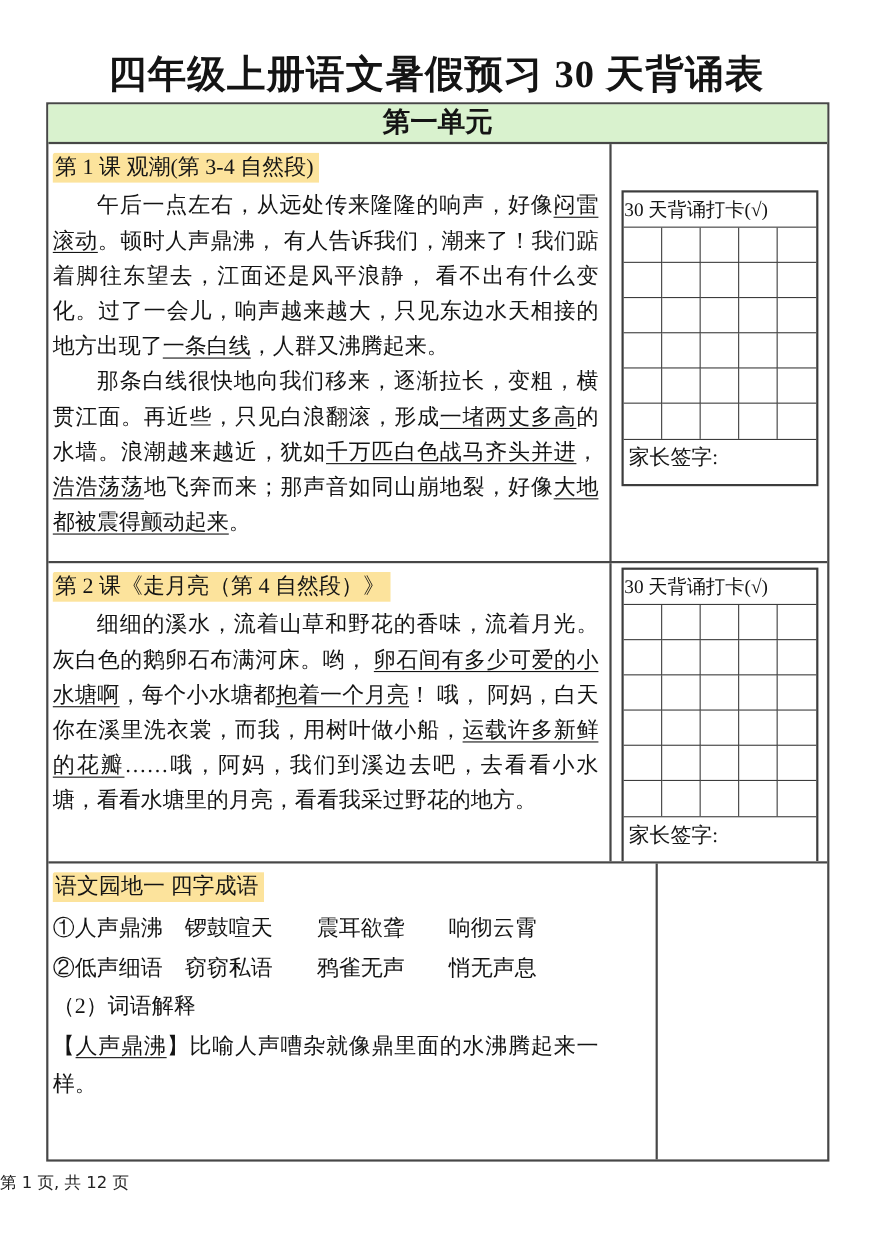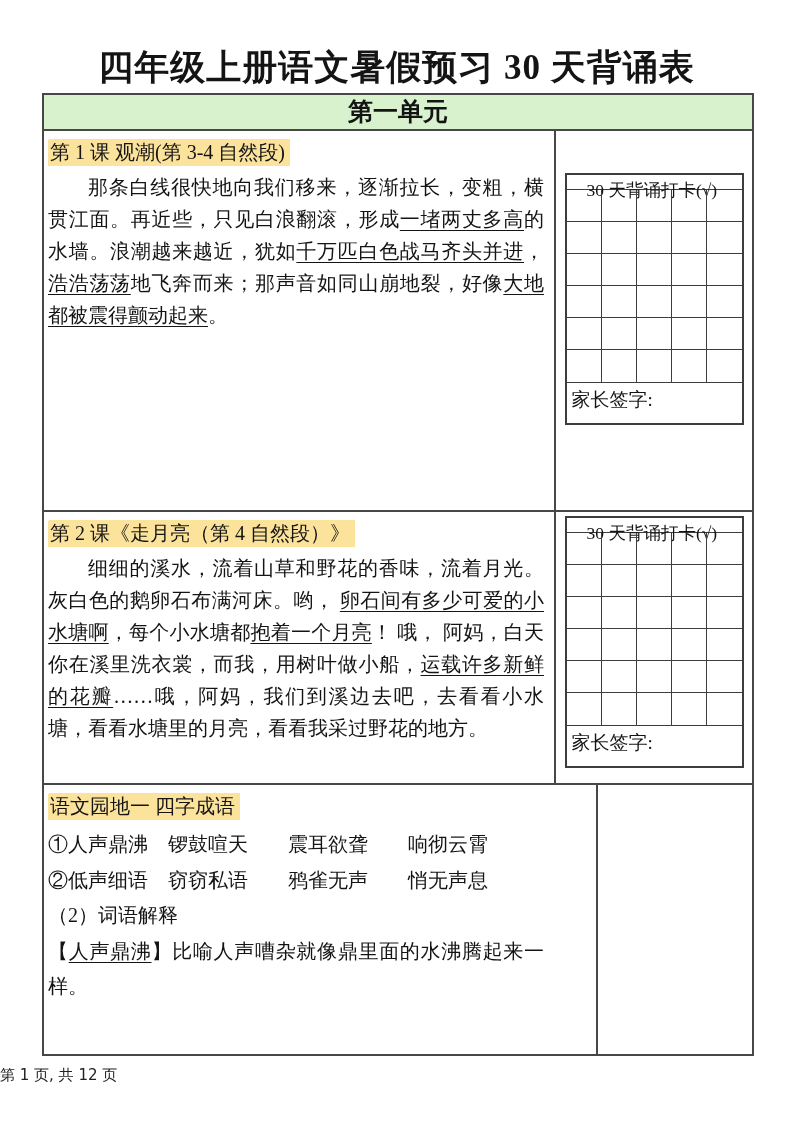--- a/index.html
+++ b/index.html
@@ -58,22 +58,22 @@
   .garden p { text-indent:0; line-height:35.5px; }
   .garden .lesson-head { margin-bottom:4px; }
   
   .card {
     width:179px; margin:42px auto 0 auto;
     border:2px solid #3d3d3d;
     background:#ffffff;
   }
   .row2 .card { margin-top:4px; }
   .card-head {
-    height:15px; line-height:31px;
-    padding-left:20px; font-size:17.5px;
+    height:32px; line-height:31px;
+    padding-left:1px; font-size:17.5px;
     border-bottom:1px solid #3d3d3d;
     white-space:nowrap;
   }
   .card-grid { display:grid; }
   .gcell {
     height:32px;
     border-right:1px solid #3d3d3d;
     border-bottom:1px solid #3d3d3d;
   }
   .gcell.last-col { border-right:none; }
@@ -95,20 +95,21 @@
 
 <h1 class="page-title">四年级上册语文暑假预习 30 天背诵表</h1>
 
 <div class="sheet">
 
   <div class="unit-header">第一单元</div>
 
   <div class="row row1">
     <div class="cell-text">
       <div class="lesson-head"><span class="hl">第 1 课 观潮(第 3-4 自然段)</span></div>
+      <p><span>午后一点左右，从远处传来隆隆的响声，好像</span><u>闷雷滚动</u><span>。顿时人声鼎沸， 有人告诉我们，潮来了！我们踮着脚往东望去，江面还是风平浪静， 看不出有什么变化。过了一会儿，响声越来越大，只见东边水天相接的地方出现了</span><u>一条白线</u><span>，人群又沸腾起来。</span></p>
       <p><span>那条白线很快地向我们移来，逐渐拉长，变粗，横贯江面。再近些，只见白浪翻滚，形成</span><u>一堵两丈多高</u><span>的水墙。浪潮越来越近，犹如</span><u>千万匹白色战马齐头并进</u><span>，</span><u>浩浩荡荡</u><span>地飞奔而来；那声音如同山崩地裂，好像</span><u>大地都被震得颤动起来</u><span>。</span></p>
     </div>
     <div class="cell-card">
       <div class="card">
         <div class="card-head">30 天背诵打卡(√)</div>
         <div class="card-grid" style="grid-template-columns: repeat(5, 1fr);">
             <div class="gcell"></div>
             <div class="gcell"></div>
             <div class="gcell"></div>
             <div class="gcell"></div>

